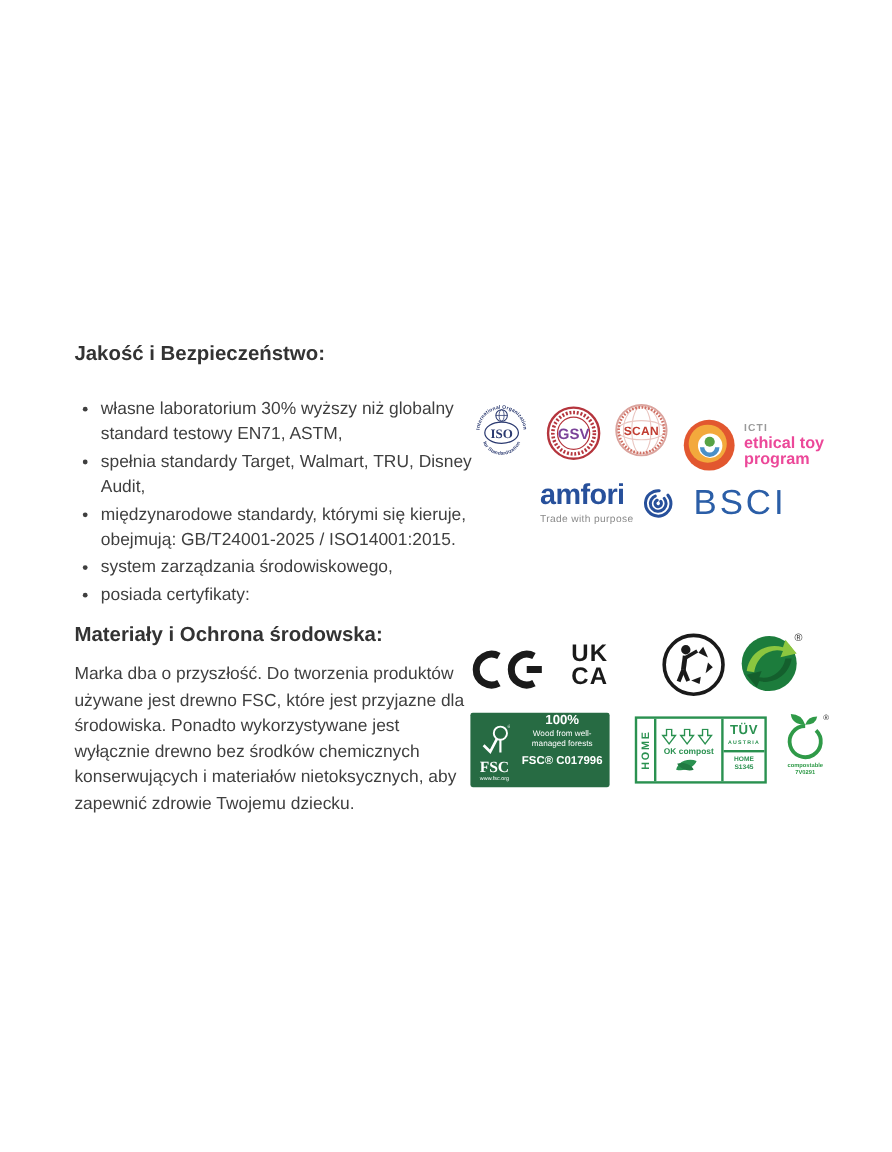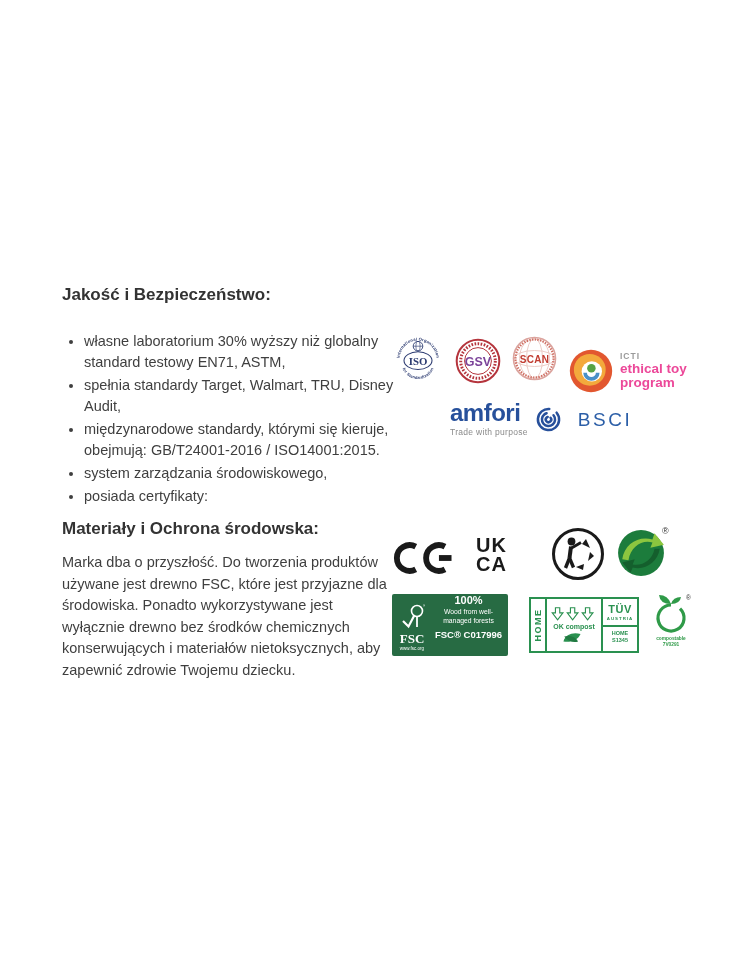--- a/index.html
+++ b/index.html
@@ -16,21 +16,21 @@
 
   
   .q-logos{position:absolute;left:392px;top:328px;width:320px;height:110px;}
   .icti-wrap{display:flex;align-items:center;gap:7px;}
   .icti-text{display:flex;flex-direction:column;line-height:1.04;}
   .icti-kicker{font-size:8.5px;color:#9a9a9a;letter-spacing:1px;font-weight:700;margin-bottom:2px;}
   .icti-title{font-size:13.5px;font-weight:700;color:#ec4899;}
   .amfori-row{position:absolute;left:58px;top:60px;display:flex;align-items:center;margin-top:13px;}
   .amfori-word{font-size:24px;font-weight:700;color:#27509b;letter-spacing:-0.5px;line-height:1;}
   .amfori-tag{font-size:8.5px;color:#8a8a8a;margin-top:2px;letter-spacing:0.3px;}
-  .bsci{font-size:19px;font-weight:400;color:#2b5ea7;letter-spacing:2.5px;margin-left:16px;line-height:1;}
+  .bsci{font-size:29px;font-weight:400;color:#2b5ea7;letter-spacing:2.5px;margin-left:16px;line-height:1;}
   .spiral{margin-left:7px;}
 
   
   .m-logos1{position:absolute;left:392px;top:526px;width:320px;height:62px;}
   .m-logos2{position:absolute;left:392px;top:592px;width:330px;height:70px;}
   .ukca{font-size:20px;line-height:19px;font-weight:800;color:#1a1a1a;letter-spacing:1px;text-align:center;}
   .greendot-r{position:absolute;left:46px;top:-2px;font-size:9px;color:#333;}
 
   .fsc-label{width:116px;height:62px;background:#276b43;border-radius:2px;display:flex;color:#fff;}
   .fsc-left{width:40px;display:flex;flex-direction:column;align-items:center;justify-content:center;padding-top:3px;}
@@ -59,21 +59,21 @@
 </head>
 <body>
 
 <div class="page">
 
   <div class="col-text" style="top:284px;">
     <h2 class="sec-heading">Jakość i Bezpieczeństwo:</h2>
     <ul class="bullets">
       <li>własne laboratorium 30% wyższy niż globalny standard testowy EN71, ASTM,</li>
       <li>spełnia standardy Target, Walmart, TRU, Disney Audit,</li>
-      <li>międzynarodowe standardy, którymi się kieruje, obejmują: GB/T24001-2016 / ISO14001:2015.</li>
+      <li>międzynarodowe standardy, którymi się kieruje, obejmują: GB/T24001-2025 / ISO14001:2015.</li>
       <li>system zarządzania środowiskowego,</li>
       <li>posiada certyfikaty:</li>
     </ul>
   </div>
 
   <div class="q-logos">
 
     <div class="abs" style="left:2px;top:6px;">
       <svg width="48" height="50" viewBox="0 0 60 62">
         <defs>

